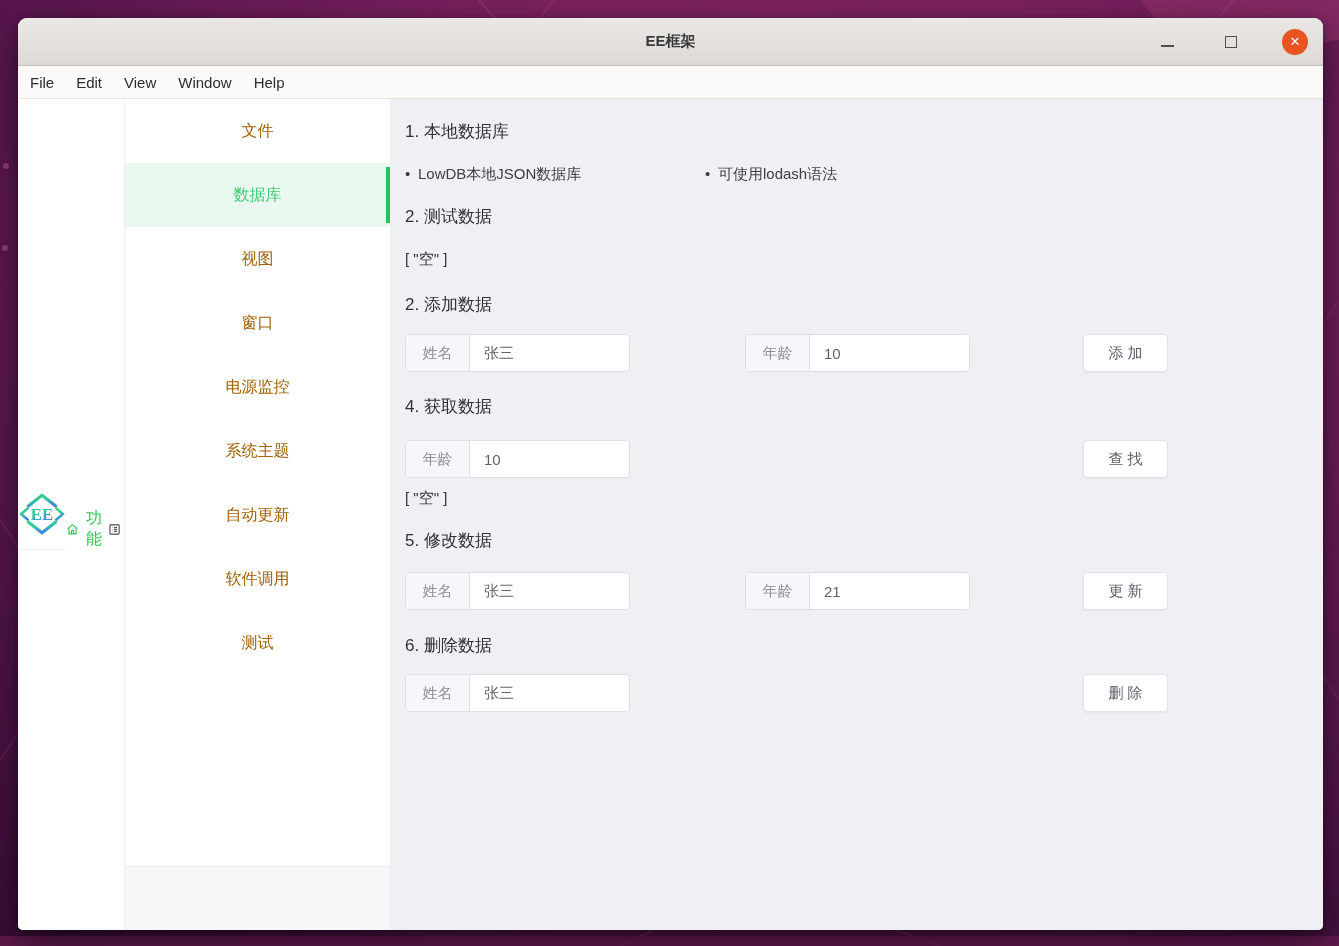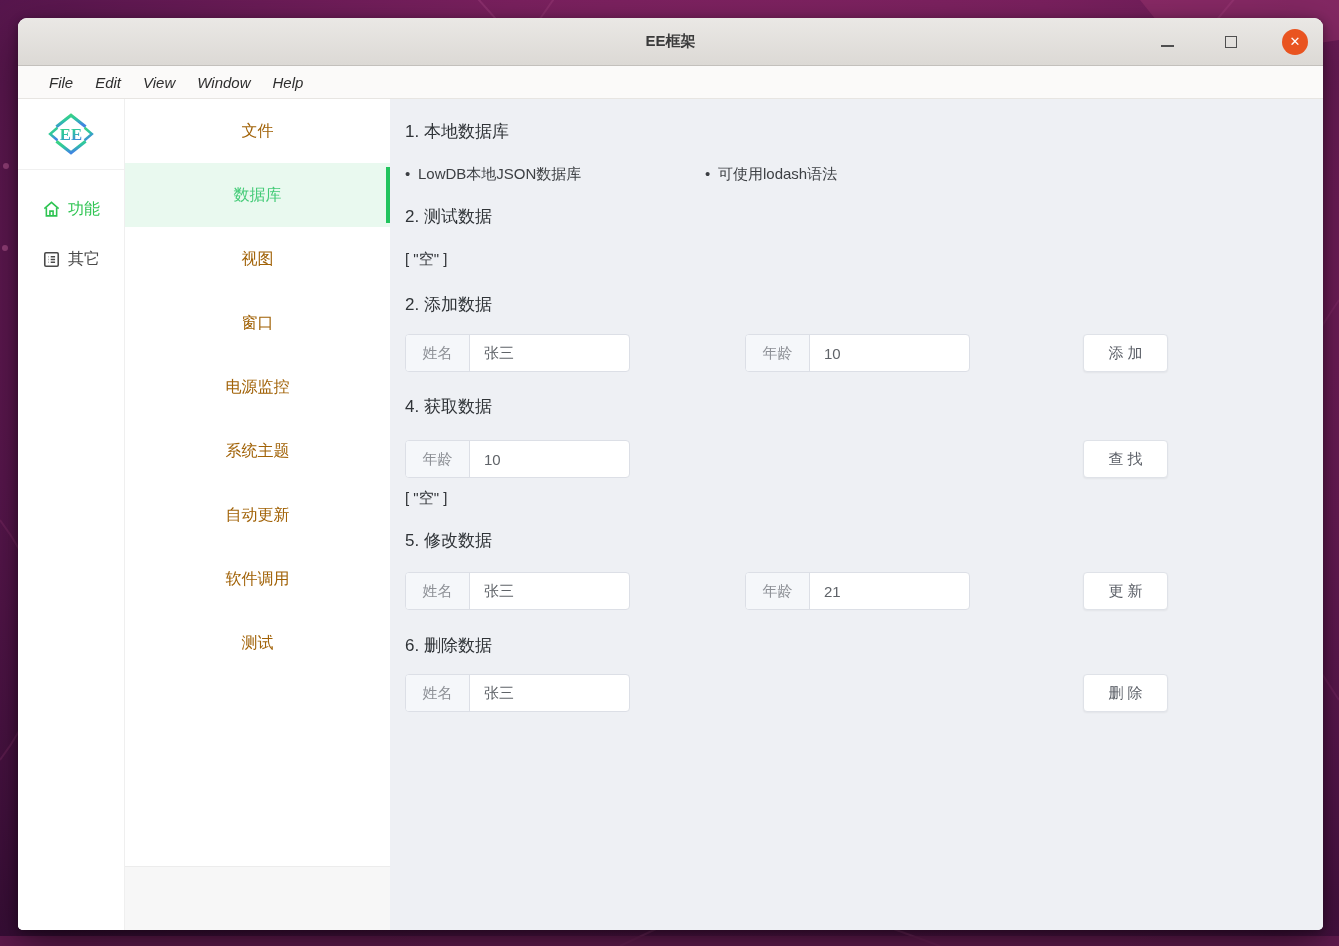--- a/index.html
+++ b/index.html
@@ -28,29 +28,29 @@
   .title { font-weight:bold; font-size:15px; color:#3b3b3b; }
   .controls { position:absolute; right:15px; top:0; height:100%; display:flex; align-items:center; gap:38px; }
   .ctrl { width:26px; height:26px; display:flex; align-items:center; justify-content:center; cursor:default; }
   .min-glyph { width:13px; height:0; border-top:2px solid #4f4f4f; margin-top:9px; }
   .max-glyph { width:12px; height:12px; border:1.6px solid #4f4f4f; }
   .close-btn { width:26px; height:26px; border-radius:50%; background:#e95420; color:#fff;
     display:flex; align-items:center; justify-content:center; font-size:13px; line-height:1; }
 
   .menubar {
     height:33px; flex:0 0 33px; background:#fbfaf9; border-bottom:1px solid #e7e5e2;
-    display:flex; align-items:center; padding-left:20px;font-style:italic;
+    display:flex; align-items:center; padding-left:1px;
   }
   .menu-item { font-size:15px; color:#2e2e2e; padding:4px 11px; }
 
   
   .app { flex:1; display:flex; background:#eef0f4; min-height:0; }
 
   .rail { width:107px; flex:0 0 107px; background:#fff; border-right:1px solid #efefef;
-    display:flex; flex-direction:column; align-items:center; }
+    display:flex; flex-direction:row; align-items:center; }
   .logo-box { height:71px; width:100%; display:flex; align-items:center; justify-content:center;
     border-bottom:1px solid #f0f0f0; }
   .rail-item { display:flex; align-items:center; gap:7px; margin-top:29px; font-size:16px; color:#4a4a4a; cursor:pointer; }
   .rail-item.active { color:#2ec452; }
   .rail-item svg { display:block; }
 
   .nav { width:265px; flex:0 0 265px; background:#fff; display:flex; flex-direction:column; }
   .nav-item { height:64px; display:flex; align-items:center; justify-content:center;
     font-size:16px; color:#a16207; position:relative; cursor:pointer; }
   .nav-item.active { background:#e9f9ef; color:#43cb77; }

